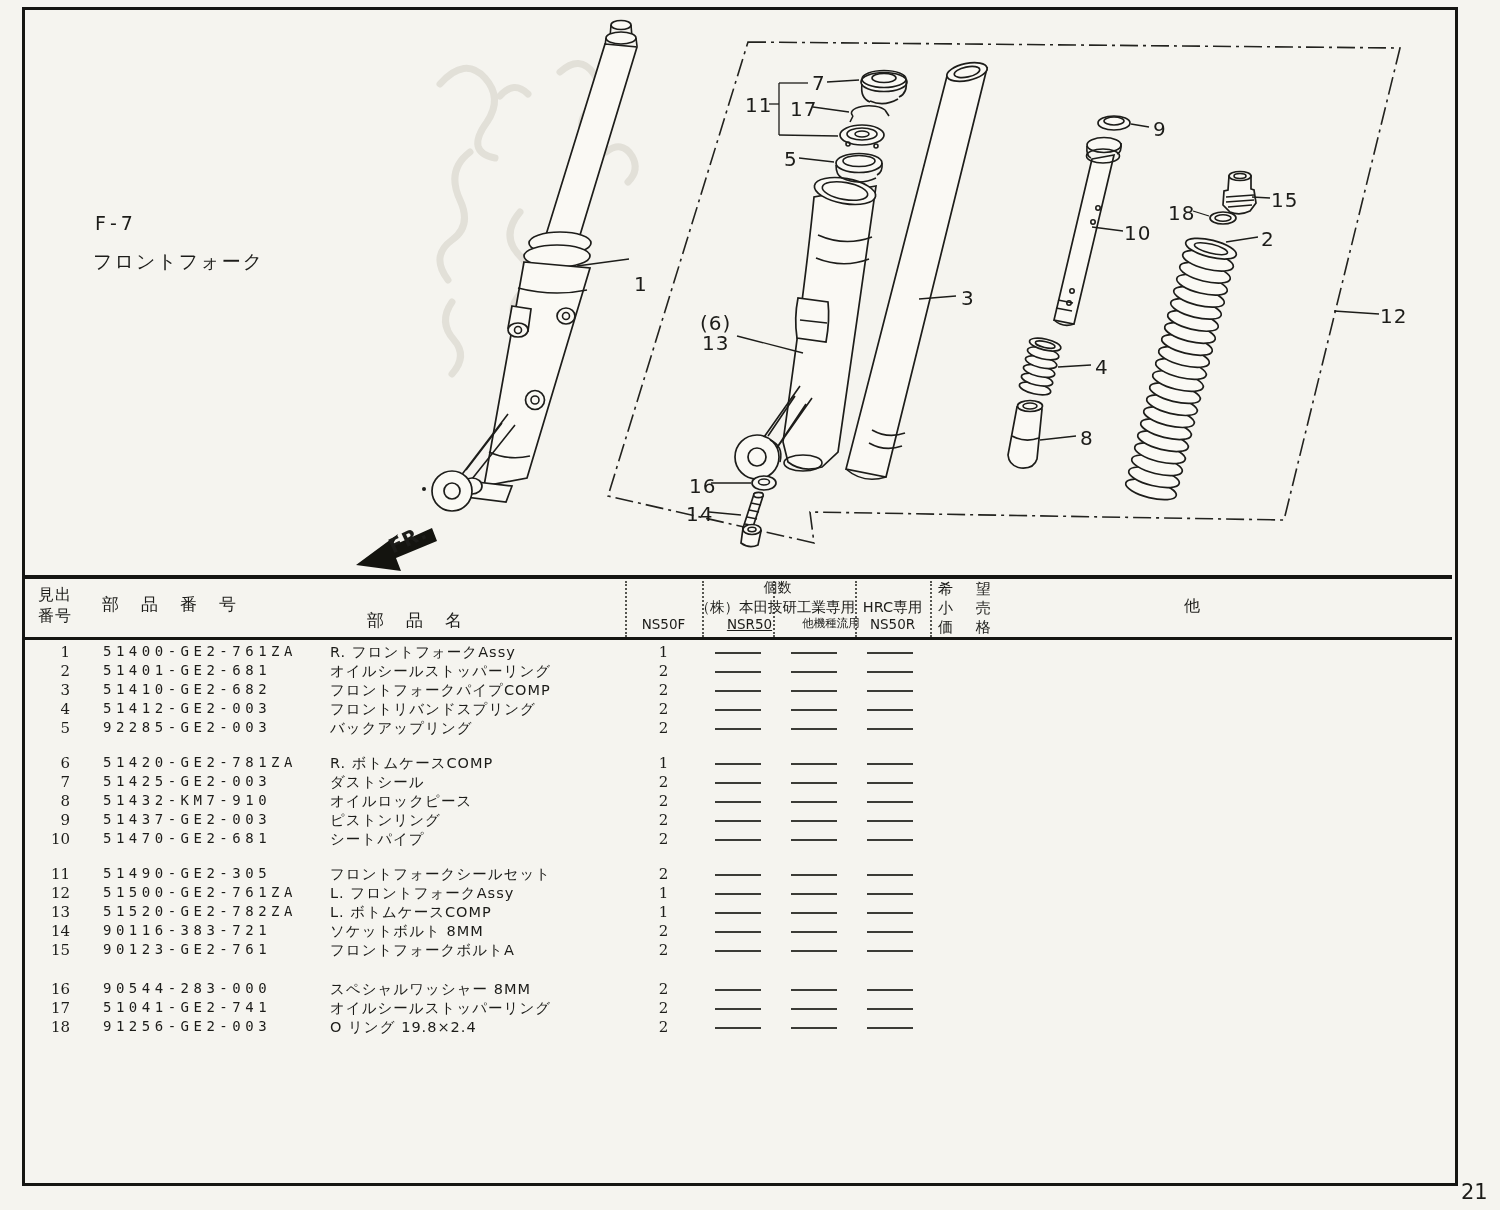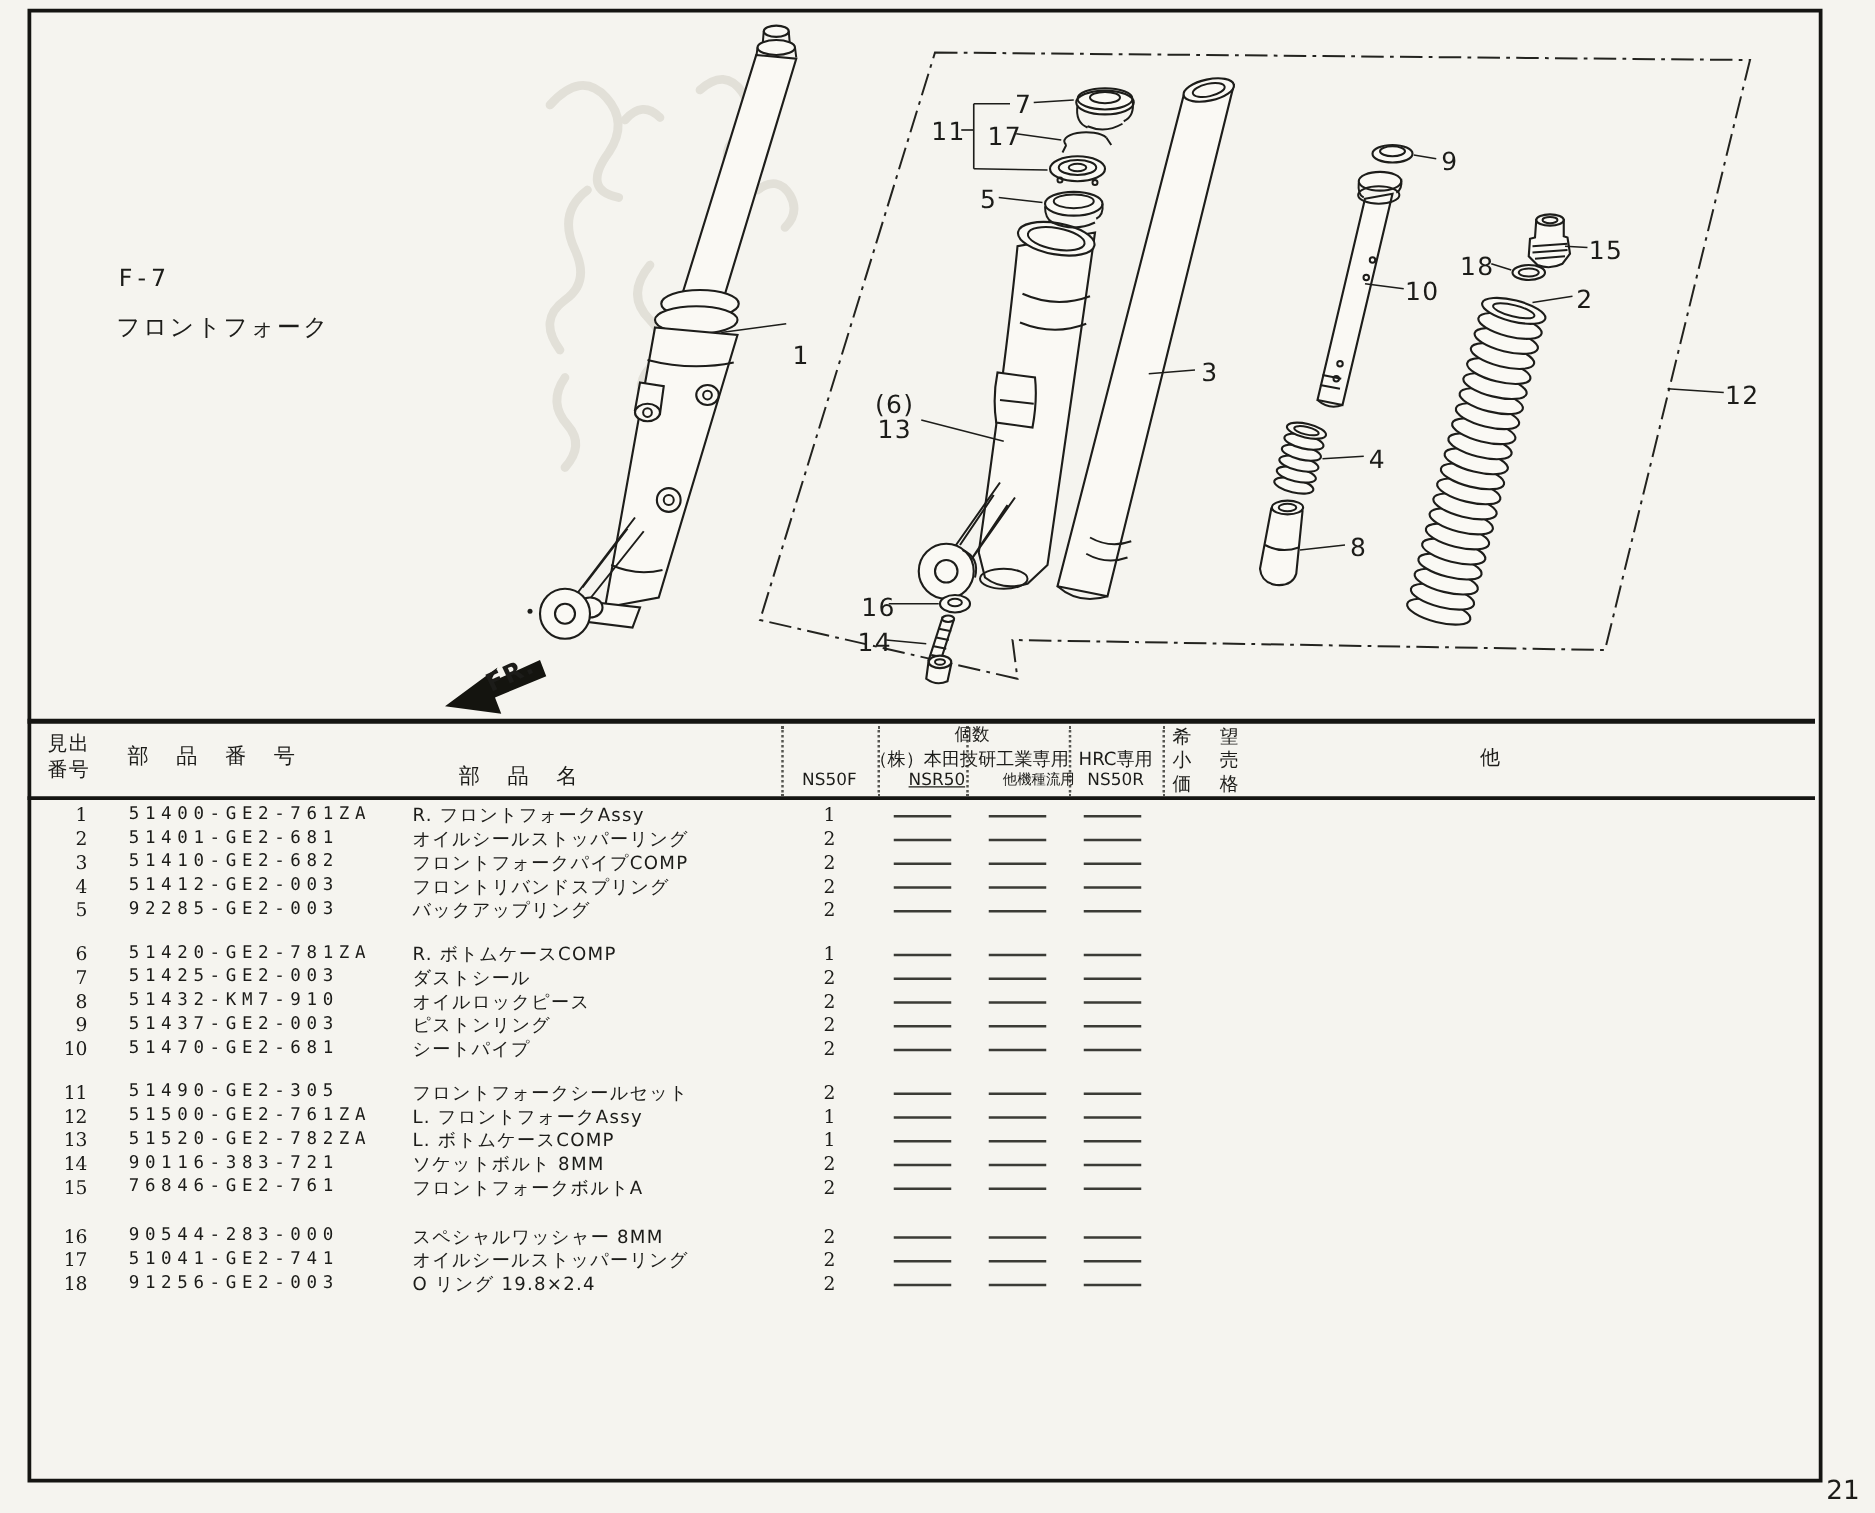--- a/index.html
+++ b/index.html
@@ -432,21 +432,21 @@
         <span class="c-no">14</span>
         <span class="c-pn">90116-383-721</span>
         <span class="c-nm">ソケットボルト 8MM</span>
         <span class="c-q">2</span>
         <div class="dash" style="left: 693px;"></div>
         <div class="dash" style="left: 769px;"></div>
         <div class="dash" style="left: 845px;"></div>
       </div>
       <div class="prow" style="top: 362px;">
         <span class="c-no">15</span>
-        <span class="c-pn">76846-GE2-761</span>
+        <span class="c-pn">90123-GE2-761</span>
         <span class="c-nm">フロントフォークボルトA</span>
         <span class="c-q">2</span>
         <div class="dash" style="left: 693px;"></div>
         <div class="dash" style="left: 769px;"></div>
         <div class="dash" style="left: 845px;"></div>
       </div>
       <div class="prow" style="top: 401px;">
         <span class="c-no">16</span>
         <span class="c-pn">90544-283-000</span>
         <span class="c-nm">スペシャルワッシャー 8MM</span>

